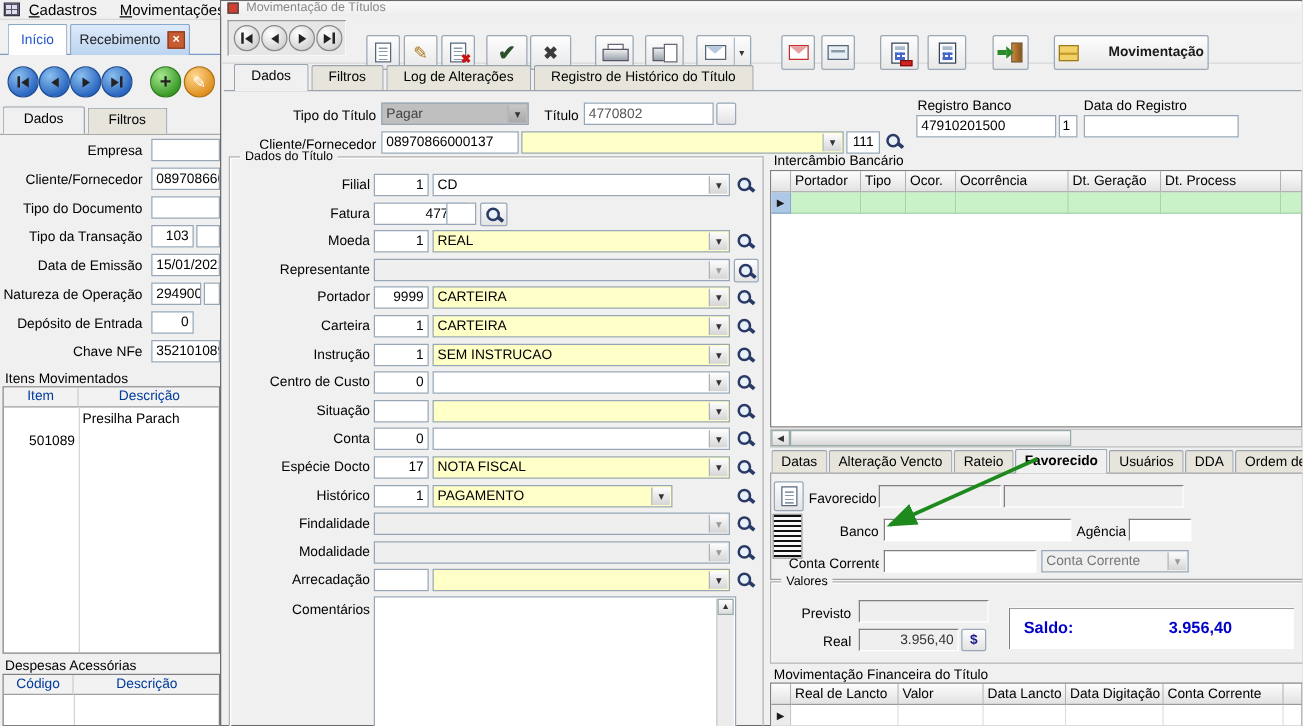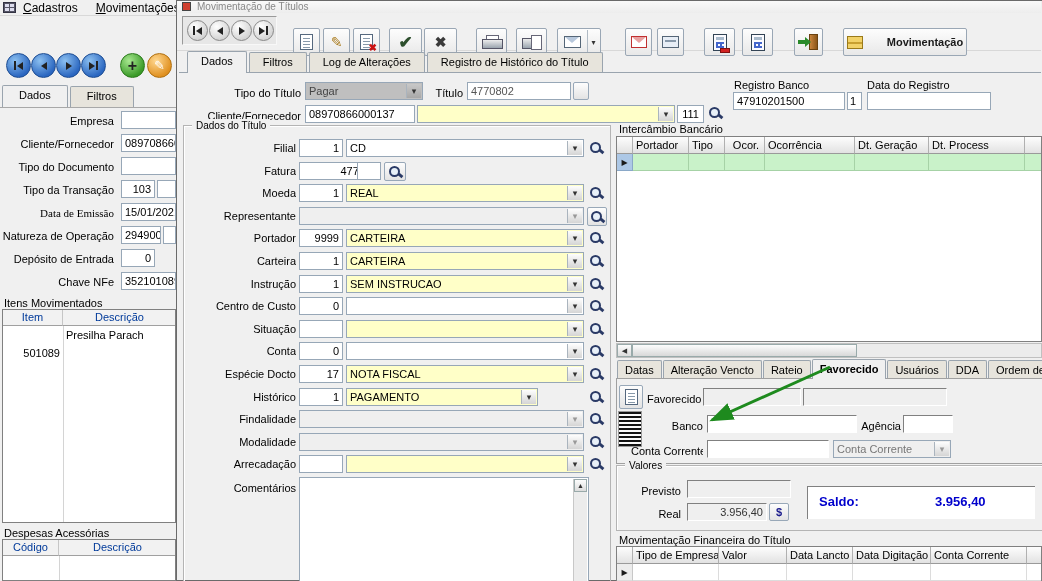--- a/index.html
+++ b/index.html
@@ -108,20 +108,24 @@
 <div id="canvas">
 
   <div class="abs" id="back-window" style="left:0;top:0;width:176px;height:581px;background:#f0f0f0">
     <div class="abs" style="left:0;top:0;width:176px;height:16px;border-bottom:1px solid #d8d8d8">
       <div class="ic ic-app-grid-icon abs" style="left:3px;top:2px"></div>
       <div class="abs" id="menu-items" style="left:21px;top:0;display:flex;gap:14px;font-size:12px;line-height:15px">
           <div class="menu-item">Cadastros</div>
           <div class="menu-item">Movimentações</div>
         </div>
     </div>
+    <div class="abs" id="doc-tabs" style="left:0;top:17px;width:176px;height:27px;border-bottom:1px solid #7a9ac8">
+        <div class="doctab" style="left: 6px; width: 48px; background: rgb(255, 255, 255); color: rgb(34, 85, 204);"><span>Início</span></div>
+        <div class="doctab" style="left: 56px; width: 96px; background: linear-gradient(rgb(221, 234, 250), rgb(188, 212, 240)); color: rgb(34, 34, 34); padding-right: 16px;"><span>Recebimento</span><div class="tabclose">×</div></div>
+      </div>
     <div class="abs" id="left-nav" style="left:0;top:50px;width:176px;height:33px">
         <div class="circle circle-blue" style="left: 6px; top: 3px;">
           <div class="ic ic-first-record-icon navic">
             <span class="bar"></span>
             <span class="tri-l"></span>
           </div>
         </div>
         <div class="circle circle-blue" style="left: 31px; top: 3px;">
           <div class="ic ic-prev-record-icon navic">
             <span class="tri-l"></span>
@@ -152,21 +156,21 @@
     <div class="abs" id="left-form" style="left:0;top:111px;width:176px;height:186px">
         <div class="llabel" style="top: 2px;">Empresa</div>
         <div class="field" style="left: 121px; top: 0px; width: 55px;"></div>
         <div class="llabel" style="top: 25px;">Cliente/Fornecedor</div>
         <div class="field" style="left: 121px; top: 23px; width: 55px;">089708660</div>
         <div class="llabel" style="top: 48px;">Tipo do Documento</div>
         <div class="field" style="left: 121px; top: 46px; width: 55px;"></div>
         <div class="llabel" style="top: 71px;">Tipo da Transação</div>
         <div class="field" style="left: 121px; top: 69px; width: 34px; text-align: right;">103</div>
         <div class="field" style="left: 157px; top: 69px; width: 19px;"></div>
-        <div class="llabel" style="top: 94px; font-family: Liberation Serif, serif;">Data de Emissão</div>
+        <div class="llabel" style="top: 94px;">Data de Emissão</div>
         <div class="field" style="left: 121px; top: 92px; width: 55px;">15/01/2021</div>
         <div class="llabel" style="top: 117px;">Natureza de Operação</div>
         <div class="field" style="left: 121px; top: 115px; width: 40px; text-align: right;">294900</div>
         <div class="field" style="left: 163px; top: 115px; width: 13px;"></div>
         <div class="llabel" style="top: 140px;">Depósito de Entrada</div>
         <div class="field" style="left: 121px; top: 138px; width: 34px; text-align: right;">0</div>
         <div class="llabel" style="top: 163px;">Chave NFe</div>
         <div class="field" style="left: 121px; top: 161px; width: 55px;">352101089</div>
       </div>
     <div class="slabel" style="left:4px;top:296px">Itens Movimentados</div>
@@ -364,21 +368,21 @@
             <div class="sbtn" style="height:13px">▲</div>
           </div>
       </div>
     </div>
 
     <div class="slabel" style="left:442px;top:121px">Intercâmbio Bancário</div>
     <div class="grid" id="ic-table" style="left:439px;top:135px;width:426px;height:206px">
         <div class="hcell" style="left: 0px; width: 16px;"></div>
         <div class="hcell" style="left: 16px; width: 56px;">Portador</div>
         <div class="hcell" style="left: 72px; width: 36px;">Tipo</div>
-        <div class="hcell" style="left: 108px; width: 40px; text-align: center;">Ocor.</div>
+        <div class="hcell" style="left: 108px; width: 40px;">Ocor.</div>
         <div class="hcell" style="left: 148px; width: 90px;">Ocorrência</div>
         <div class="hcell" style="left: 238px; width: 74px;">Dt. Geração</div>
         <div class="hcell" style="left: 312px; width: 96px;">Dt. Process</div>
         <div class="hcell" style="left: 408px; width: 18px;"></div>
         <div class="mkcell" style="left: 0px; top: 17px; width: 16px; background: rgb(173, 200, 230); border-right: 1px solid rgb(138, 168, 200); border-bottom: 1px solid rgb(138, 168, 200);">▶</div>
         <div class="gcell" style="left: 16px; width: 56px;"></div>
         <div class="gcell" style="left: 72px; width: 36px;"></div>
         <div class="gcell" style="left: 108px; width: 40px;"></div>
         <div class="gcell" style="left: 148px; width: 90px;"></div>
         <div class="gcell" style="left: 238px; width: 74px;"></div>
@@ -424,21 +428,21 @@
       <div class="btn3d" style="left:152px;top:37px;width:20px;height:18px;font-weight:bold;color:#1a1a8c">$</div>
       <div class="abs" style="left:190px;top:20px;width:228px;height:33px;background:#fff;box-shadow:inset 1px 1px 0 #808080,inset -1px -1px 0 #fff">
         <div class="abs" style="left:12px;top:8px;font-size:13px;font-weight:bold;color:#0000cc">Saldo:</div>
         <div class="abs" style="left:128px;top:8px;font-size:13px;font-weight:bold;color:#0000cc">3.956,40</div>
       </div>
     </div>
 
     <div class="slabel" style="left:442px;top:532px">Movimentação Financeira do Título</div>
     <div class="grid" id="mf-table" style="left:439px;top:545px;width:426px;height:36px">
         <div class="hcell" style="left: 0px; width: 16px;"></div>
-        <div class="hcell" style="left: 16px; width: 86px;">Tipo de Empresa</div>
+        <div class="hcell" style="left: 16px; width: 86px;">Real de Lancto</div>
         <div class="hcell" style="left: 102px; width: 68px;">Valor</div>
         <div class="hcell" style="left: 170px; width: 66px;">Data Lancto</div>
         <div class="hcell" style="left: 236px; width: 78px;">Data Digitação</div>
         <div class="hcell" style="left: 314px; width: 96px;">Conta Corrente</div>
         <div class="hcell" style="left: 410px; width: 16px;"></div>
         <div class="mkcell" style="left: 0px; top: 17px; width: 16px; background: rgb(236, 236, 236); border-right: 1px solid rgb(200, 200, 200); border-bottom: 1px solid rgb(220, 220, 220);">▶</div>
         <div class="wcell" style="left: 16px; width: 86px;"></div>
         <div class="wcell" style="left: 102px; width: 68px;"></div>
         <div class="wcell" style="left: 170px; width: 66px;"></div>
         <div class="wcell" style="left: 236px; width: 78px;"></div>

